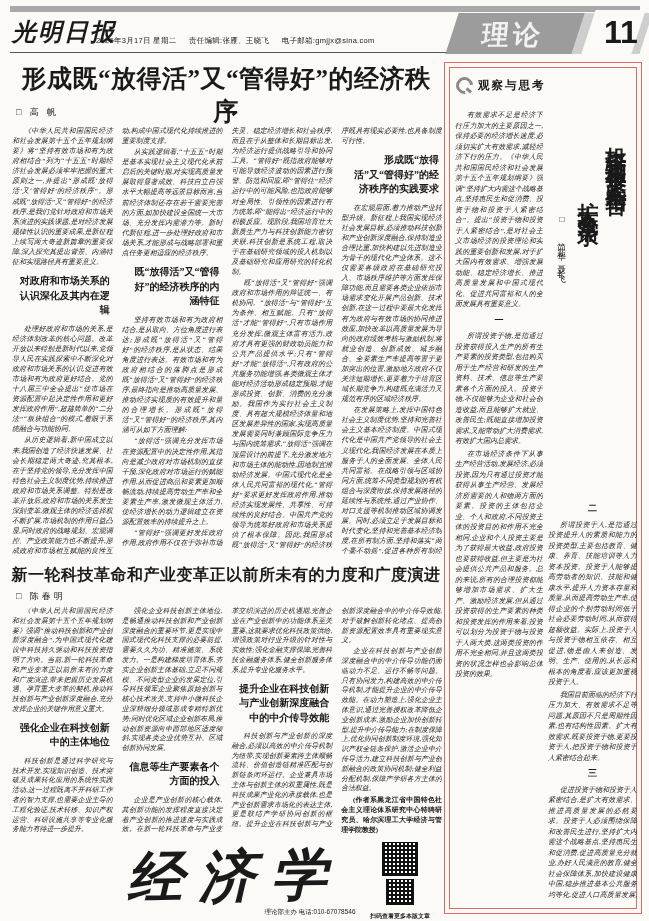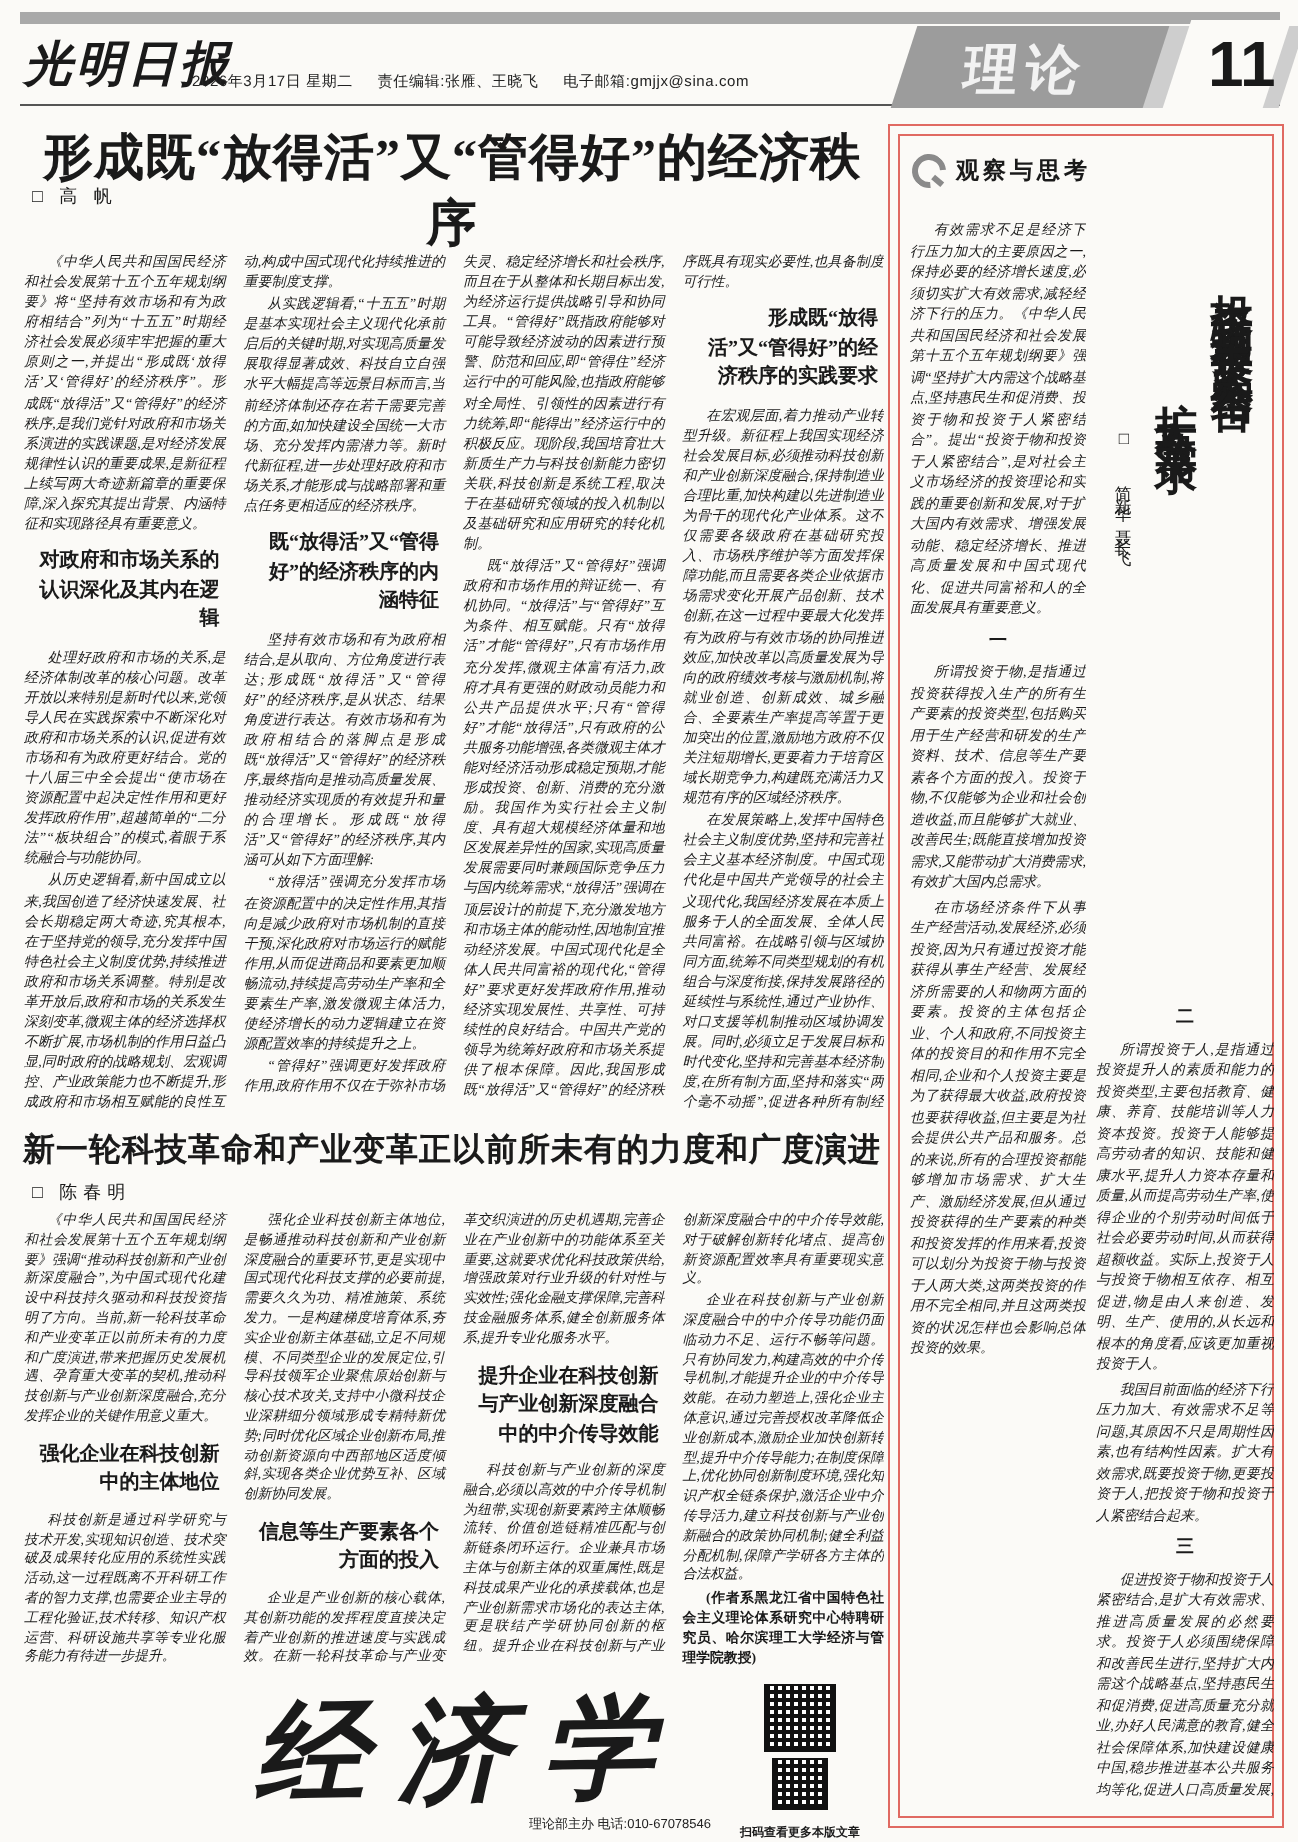--- a/index.html
+++ b/index.html
@@ -15,21 +15,21 @@
   .masthead { position:absolute; left:12px; top:16px; font-size:24px; font-weight:900; font-style:italic; letter-spacing:2px; font-family:"DejaVu Serif", serif; }
   .dateline { position:absolute; left:96px; top:36px; font-size:7.5px; color:#222; letter-spacing:0.3px; font-family:"Liberation Sans", sans-serif; }
   .dateline span { margin-right:10px; }
   .plate-light { position:absolute; left:560px; top:13px; width:86px; height:41px; background:#cecece; transform:skewX(-18deg); }
   .plate-dark  { position:absolute; left:452px; top:13px; width:126px; height:41px; background:#9c9c9c; transform:skewX(-18deg); }
   .plate-notch { position:absolute; left:588px; top:10px; width:50px; height:47px; background:#fbfaf7; transform:skewX(-18deg); }
   .section-label { position:absolute; left:482px; top:17px; font-size:27px; font-weight:900; color:#f2f2f2; letter-spacing:4px; transform:skewX(-6deg); }
   .page-number { position:absolute; left:604px; top:14px; font-size:32px; font-weight:bold; color:#1a1a1a; font-family:"Liberation Sans", sans-serif; }
   
   .headline1 { position:absolute; left:10px; top:62px; width:432px; text-align:center; font-size:25px; font-weight:900; letter-spacing:0.5px; }
-  .byline1 { position:absolute; left:16px; top:92px; font-size:9px; letter-spacing:3px; }
+  .byline1 { position:absolute; left:16px; top:106px; font-size:9px; letter-spacing:3px; }
   .flow { position:absolute; text-align:justify; overflow:hidden; }
   .mainflow { left:12px; top:126px; width:430px; height:432px; column-count:4; column-gap:9px; font-size:7px; line-height:1.44; }
   .flow p.bp { text-indent:1.7em; margin-bottom:1px;font-style:italic; }
   .flow h3.sh { font-size:10px; line-height:1.45; text-align:right; margin:7px 3px 6px; font-family:Liberation Serif, serif; font-weight:bold; }
   .flow p.credit { text-indent:1.7em; font-weight:bold; margin-top:2px; }
   
   .headline2 { position:absolute; left:10px; top:565px; width:432px; text-align:center; font-size:16px; font-weight:900; letter-spacing:0.5px; }
   .byline2 { position:absolute; left:16px; top:590px; font-size:9px; letter-spacing:3px; }
   .secondflow { left:12px; top:606px; width:430px; height:240px; column-count:4; column-gap:9px; font-size:6.9px; line-height:1.42; }
   

